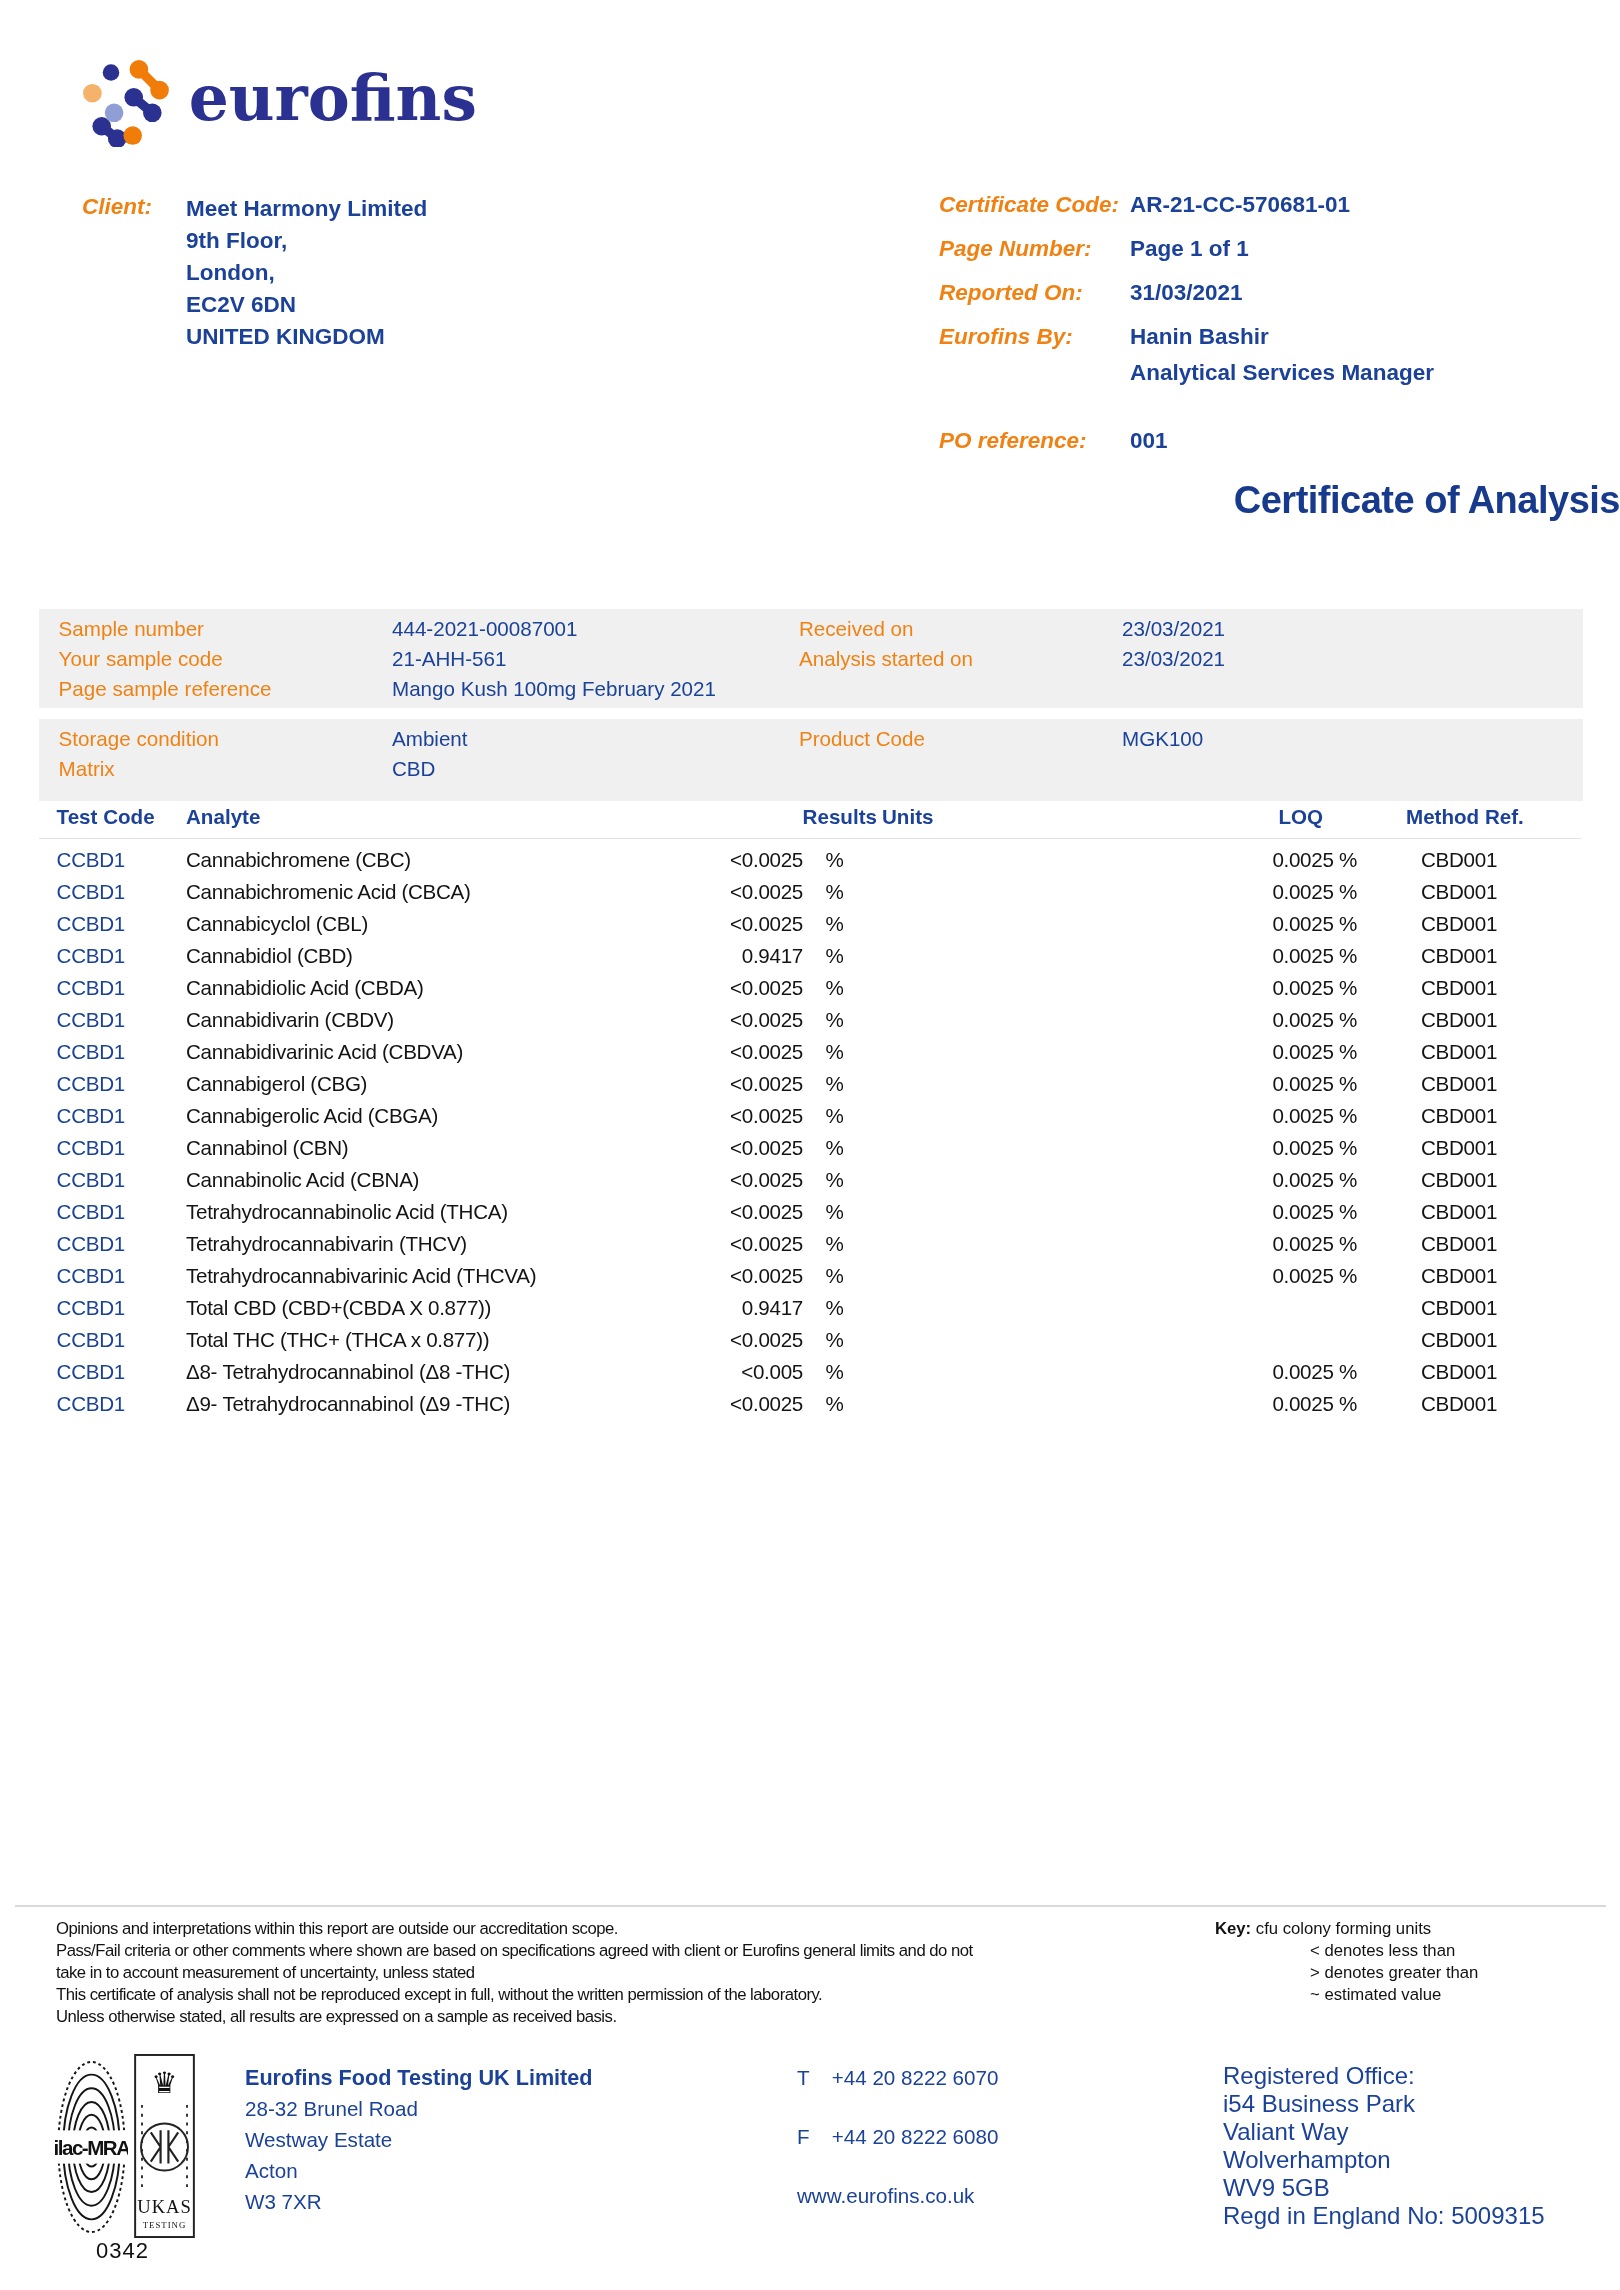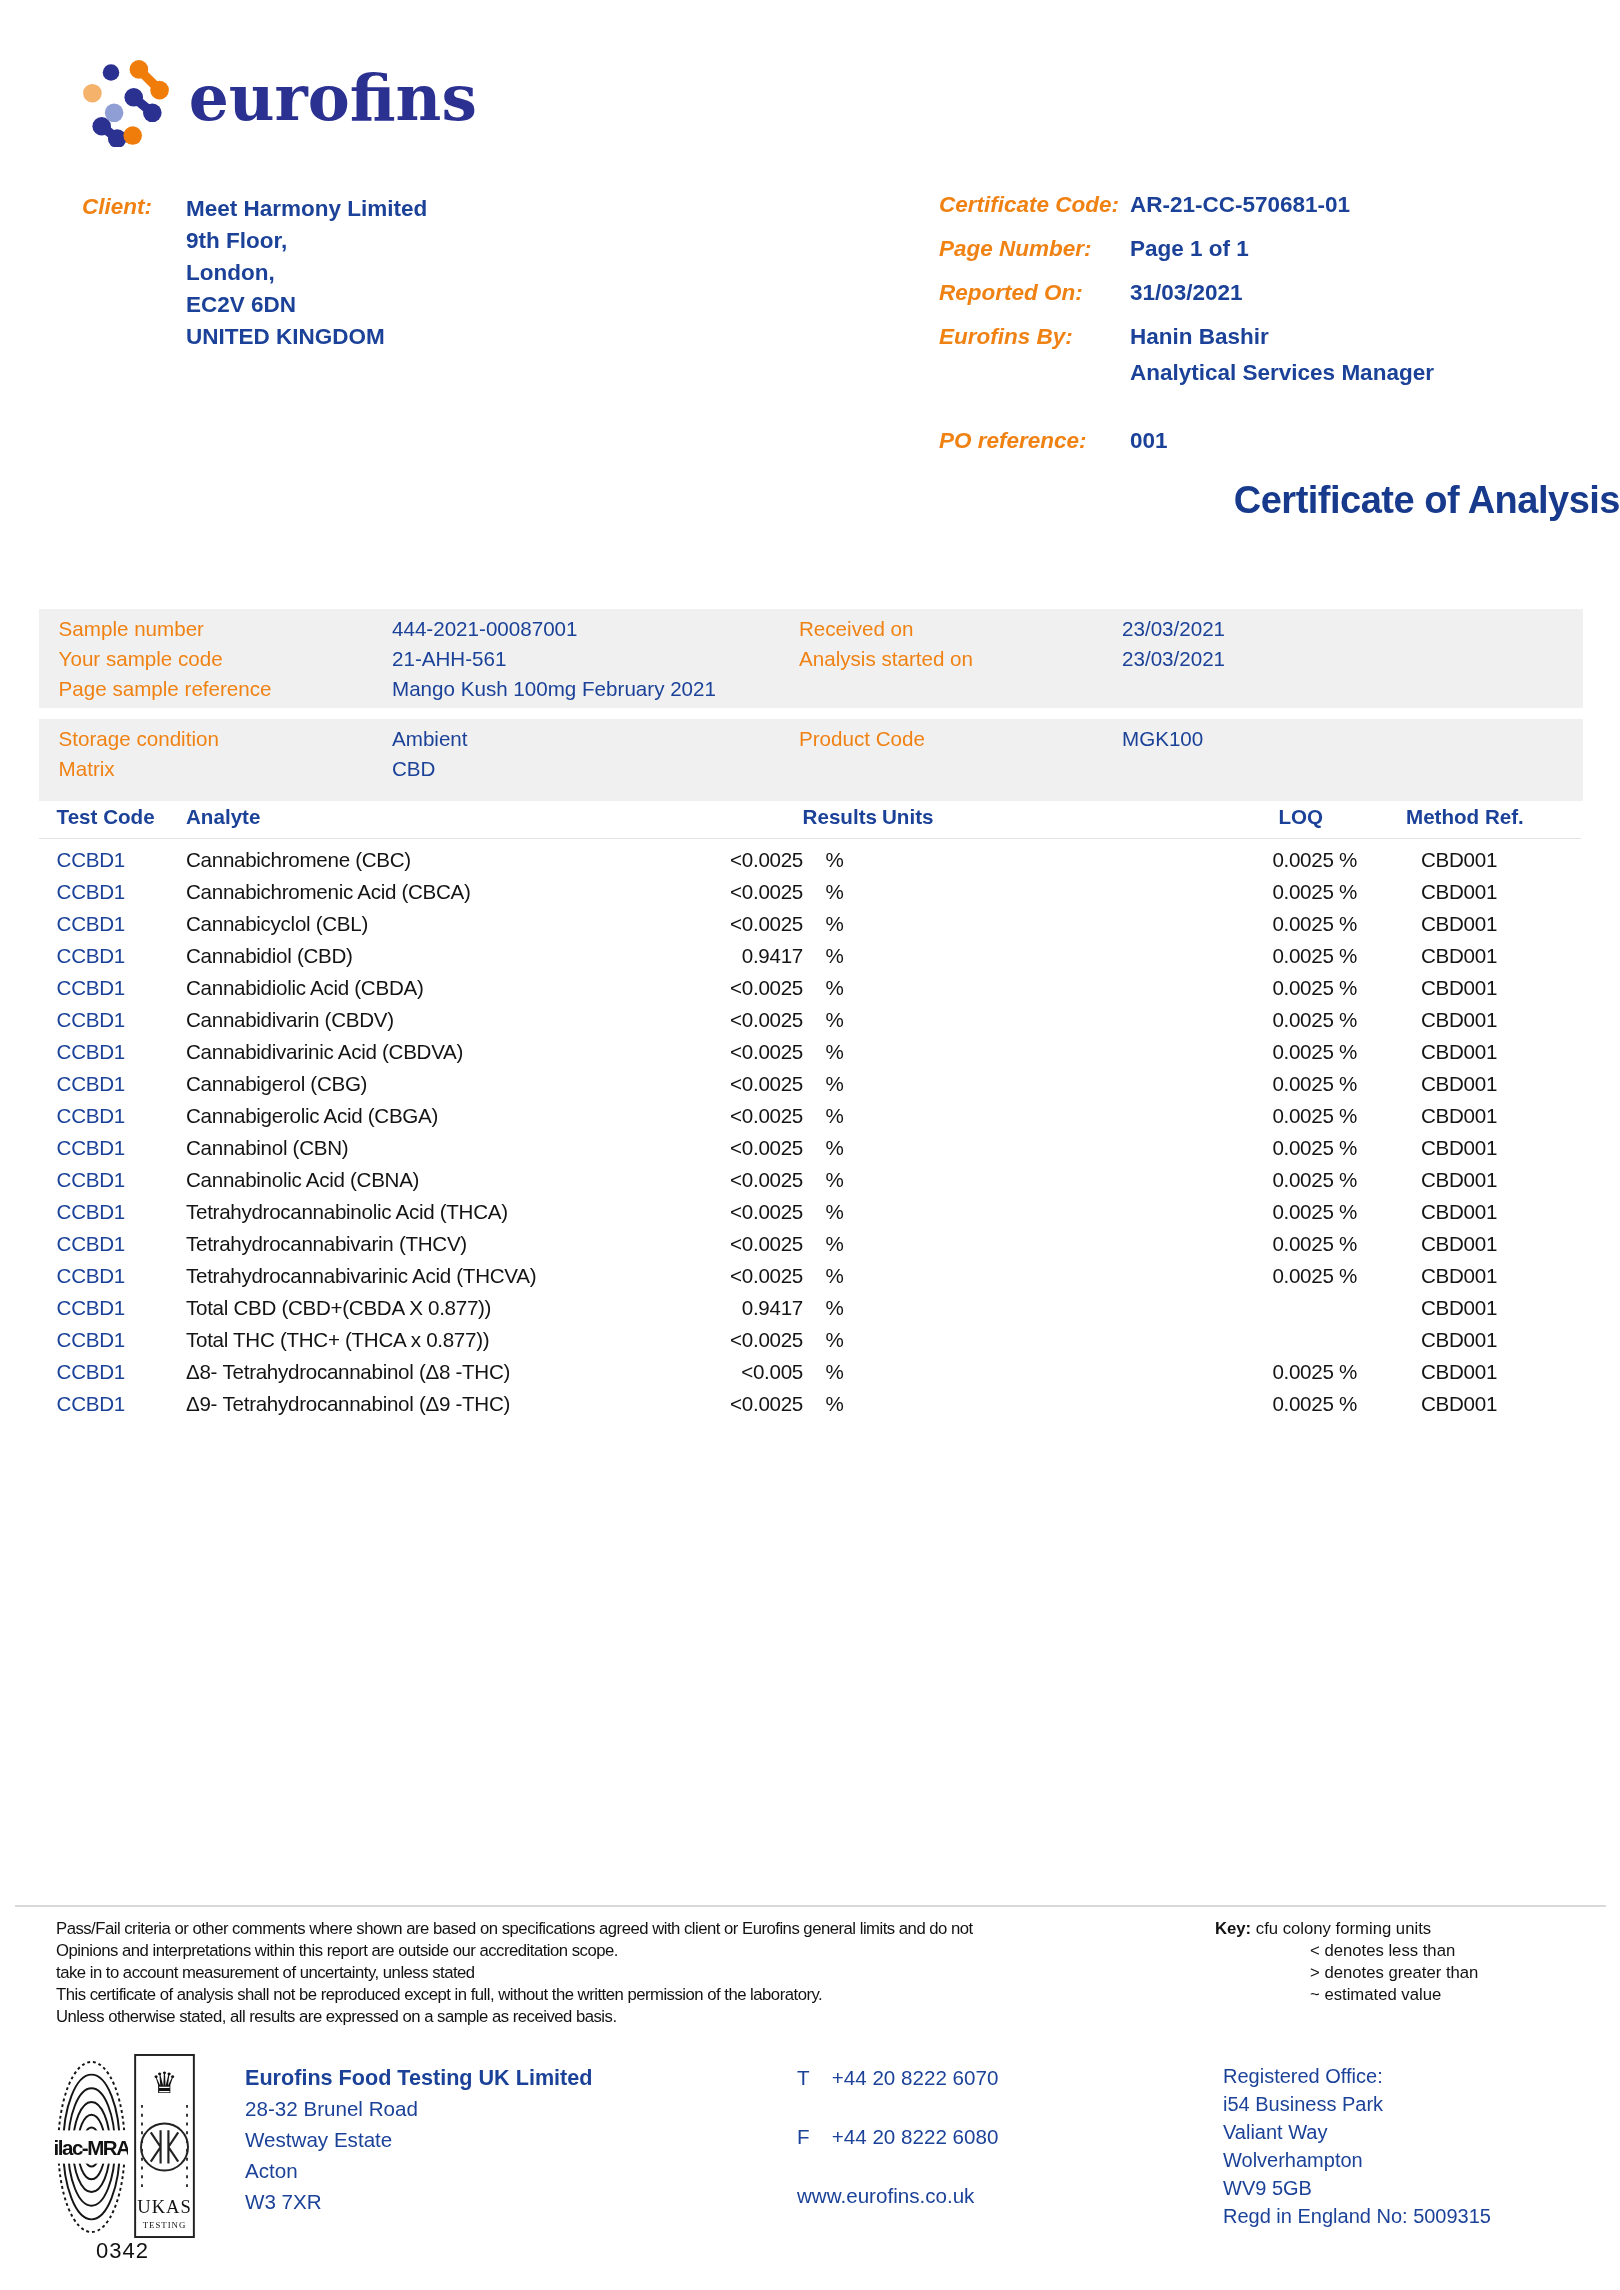--- a/index.html
+++ b/index.html
@@ -59,21 +59,21 @@
   .key-label{font-weight:bold;}
   .key-items div{margin-left:95px;}
 
   
   .acc-number{position:absolute;left:96px;top:2238px;font-size:22px;color:#111;letter-spacing:1px;}
   .company{position:absolute;left:245px;top:2062px;color:#1b4298;font-size:20.6px;line-height:31px;}
   .company .name{font-weight:bold;font-size:21.6px;}
   .contact{position:absolute;left:797px;top:2062px;color:#1b4298;font-size:20.6px;}
   .contact .row{position:absolute;left:0;white-space:nowrap;}
   .contact .lbl{display:inline-block;width:29px;}
-  .registered{position:absolute;left:1223px;top:2062px;color:#1b4298;font-size:20px;line-height:28px;}
+  .registered{position:absolute;left:1223px;top:2062px;color:#1b4298;font-size:24px;line-height:28px;}
   .svg-ilac{position:absolute;left:55px;top:2058px;}
   .svg-ukas{position:absolute;left:134px;top:2054px;}
 </style>
 </head>
 <body>
 
 <div class="page">
 
   <div class="logo">
     <svg width="93" height="88" viewBox="0 0 90 85">
@@ -313,22 +313,22 @@
         <span class="c-result">&lt;0.0025</span>
         <span class="c-units">%</span>
         <span class="c-loq">0.0025 %</span>
         <span class="c-method">CBD001</span>
       </div>
   </div>
 
   <div class="divider"></div>
 
   <div class="disclaimer">
+    <div>Opinions and interpretations within this report are outside our accreditation scope.</div>
     <div>Pass/Fail criteria or other comments where shown are based on specifications agreed with client or Eurofins general limits and do not</div>
-    <div>Opinions and interpretations within this report are outside our accreditation scope.</div>
     <div>take in to account measurement of uncertainty, unless stated</div>
     <div>This certificate of analysis shall not be reproduced except in full, without the written permission of the laboratory.</div>
     <div>Unless otherwise stated, all results are expressed on a sample as received basis.</div>
   </div>
 
   <div class="key">
     <div>
       <span class="key-label">Key:</span>
       <span>cfu colony forming units</span>
     </div>

